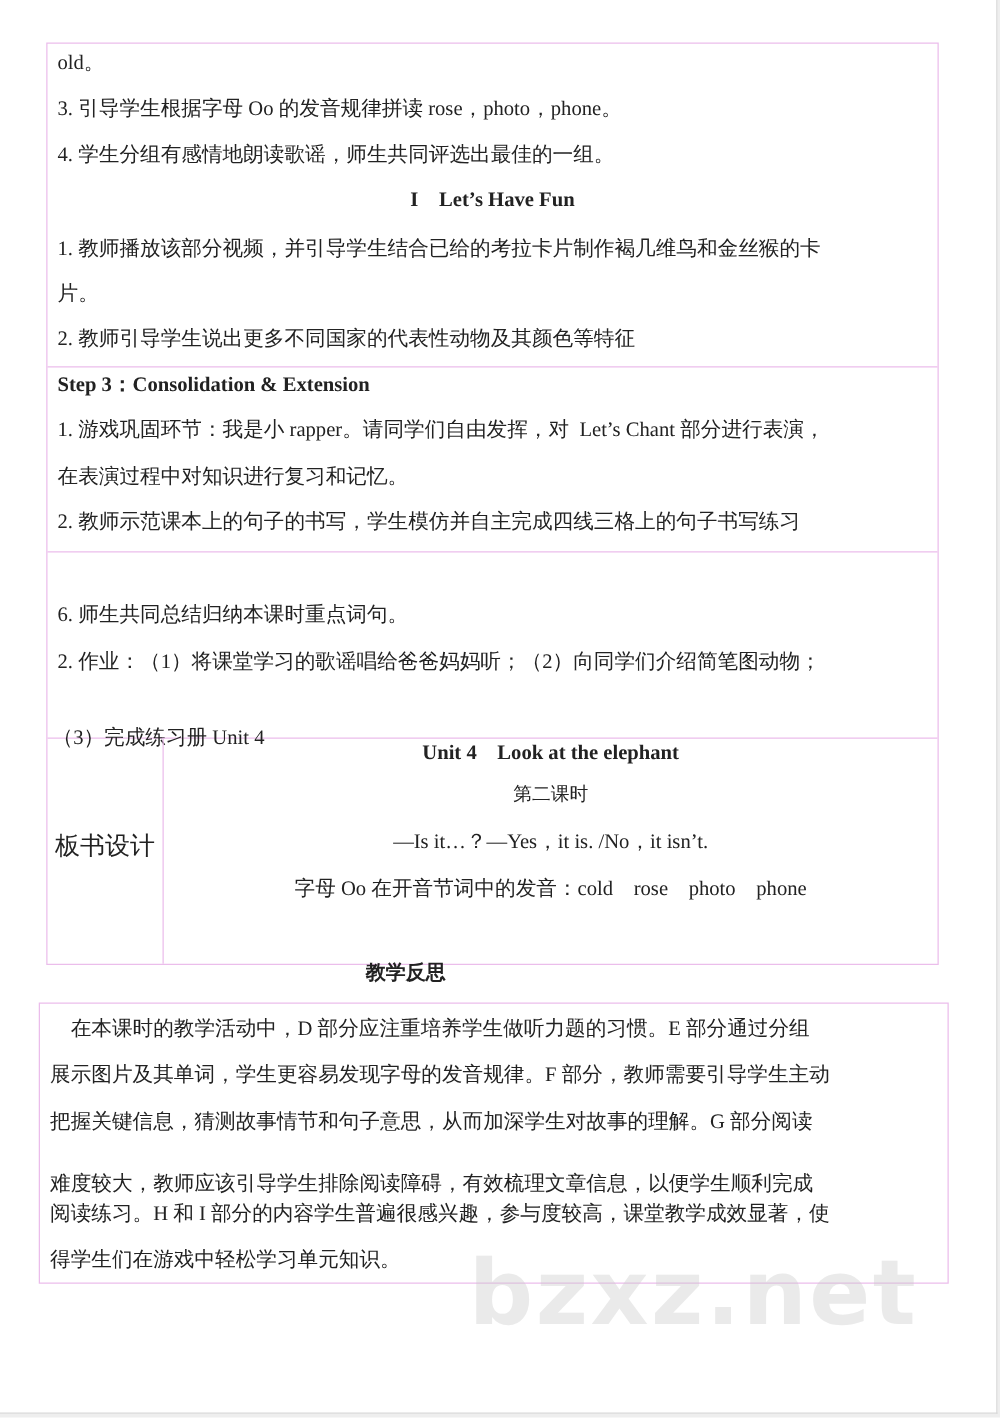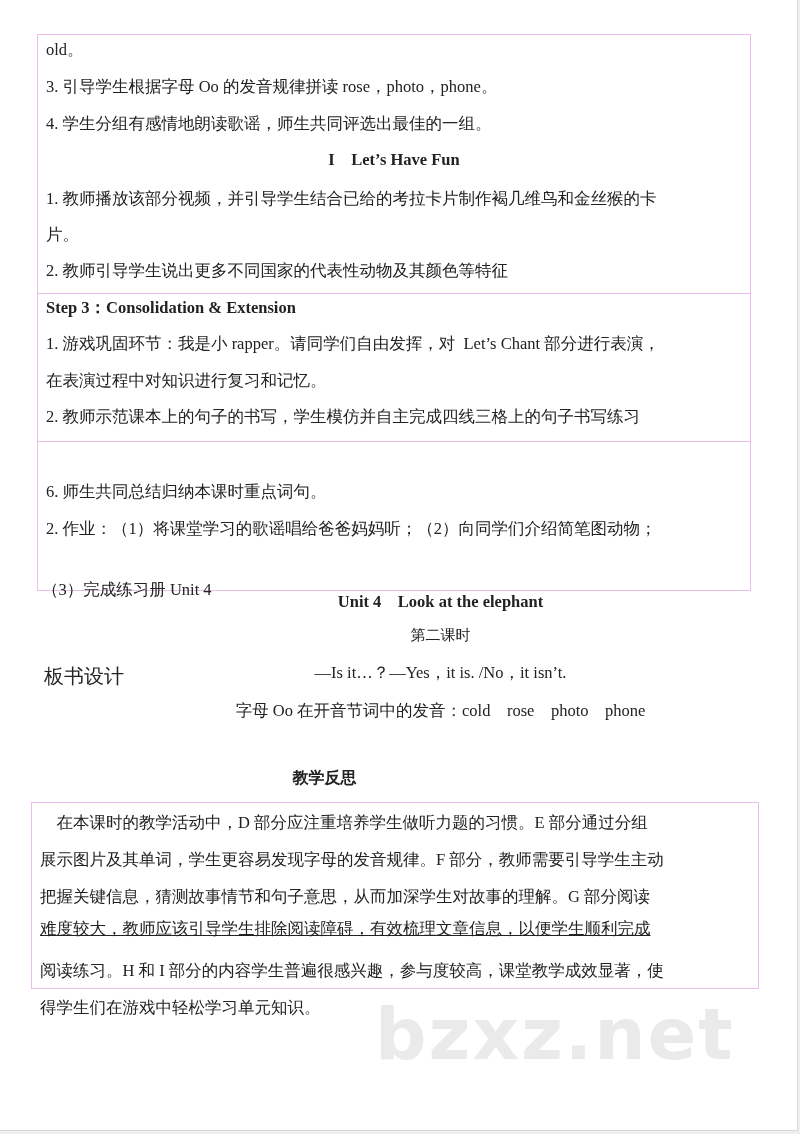--- a/index.html
+++ b/index.html
@@ -8,21 +8,21 @@
     background: #eeeeee;
     font-family: "Liberation Serif", "DejaVu Serif", serif;
     color: #222;
   }
   .page {
     position: absolute; left: 0; top: 0; width: 797px; height: 1130px;
     background: #ffffff;
     border-right: 1px solid #d8d8d8; border-bottom: 1px solid #d8d8d8;
   }
   .tbl {
-    position: absolute; left: 37px; top: 34px; width: 714px; height: 557px;
+    position: absolute; left: 37px; top: 34px; width: 714px; height: 738px;
     border: 1.5px solid #ebbdeb; box-sizing: border-box;
   }
   .sec { position: absolute; left: 0; right: 0; border-bottom: 1.5px solid #ebbdeb; box-sizing: border-box; }
   .line {
     position: absolute; left: 8px; font-size: 16.5px; white-space: nowrap; line-height: 20px;
   }
   .bold { font-weight: bold; }
   .center { left: 0; right: 0; text-align: center; }
   .board-label-cell {
     position: absolute; left: 0; top: 555px; width: 93px; bottom: 0;
@@ -31,21 +31,21 @@
   .board-label {
     position: absolute; left: 0; right: 0; top: 73px; text-align: center;
     font-family: "DejaVu Sans", sans-serif; font-size: 20px;
   }
   .board-content { position: absolute; left: 93px; right: 0; top: 555px; bottom: 0; }
   .heading-reflect {
     position: absolute; left: 0; width: 649px; top: 768px; text-align: center;
     font-family: "DejaVu Sans", sans-serif; font-size: 16px; font-weight: bold;
   }
   .reflect {
-    position: absolute; left: 31px; top: 802px; width: 728px; height: 187px;
+    position: absolute; left: 31px; top: 802px; width: 728px; height: 225px;
     border: 1.5px solid #ebbdeb; box-sizing: border-box;
   }
   .rline { position: absolute; left: 8px; font-size: 16.5px; white-space: nowrap; line-height: 20px; }
   .watermark {
     position: absolute; left: 375px; top: 992px; font-family: "DejaVu Sans", sans-serif;
     font-size: 72px; font-weight: bold; color: rgba(200,200,200,0.38); letter-spacing: 2px;
   }
 </style>
 </head>
 <body>
@@ -88,19 +88,19 @@
     </div>
 
   </div>
 
   <div class="heading-reflect">教学反思</div>
 
   <div class="reflect">
     <div class="rline" style="top:10px; white-space:pre;">    在本课时的教学活动中，D 部分应注重培养学生做听力题的习惯。E 部分通过分组</div>
     <div class="rline" style="top:84px;">把握关键信息，猜测故事情节和句子意思，从而加深学生对故事的理解。G 部分阅读</div>
     <div class="rline" style="top:47px;">展示图片及其单词，学生更容易发现字母的发音规律。F 部分，教师需要引导学生主动</div>
-    <div class="rline" style="top:116px;text-decoration:underline;">难度较大，教师应该引导学生排除阅读障碍，有效梳理文章信息，以便学生顺利完成</div>
+    <div class="rline" style="top:134px;">难度较大，教师应该引导学生排除阅读障碍，有效梳理文章信息，以便学生顺利完成</div>
     <div class="rline" style="top:158px;">阅读练习。H 和 I 部分的内容学生普遍很感兴趣，参与度较高，课堂教学成效显著，使</div>
     <div class="rline" style="top:195px;">得学生们在游戏中轻松学习单元知识。</div>
   </div>
 
   <div class="watermark">bzxz.net</div>
 </div>
 
 </body></html>

